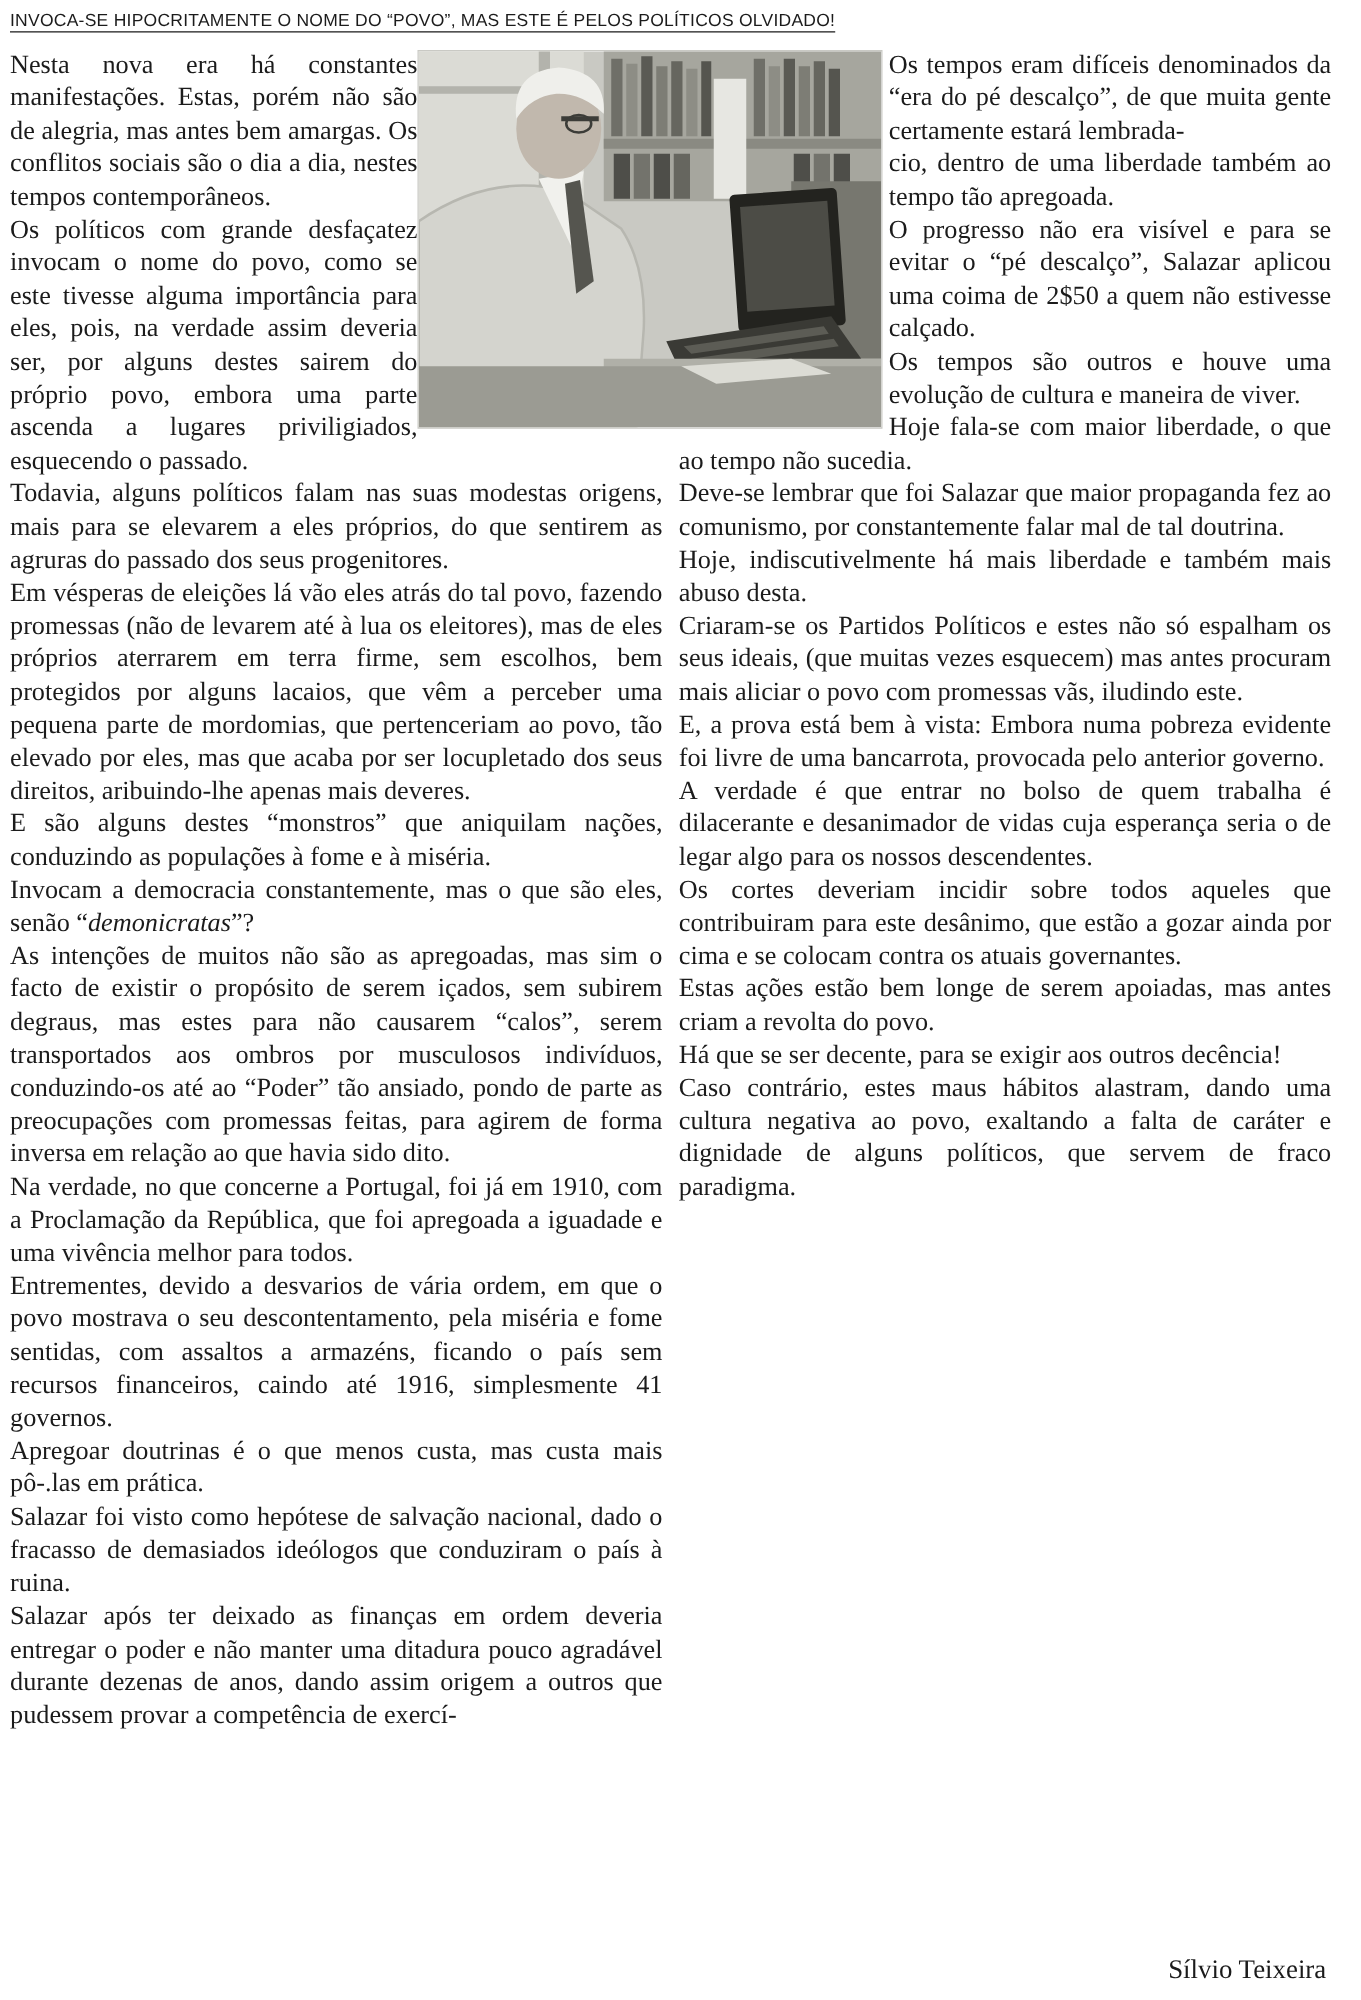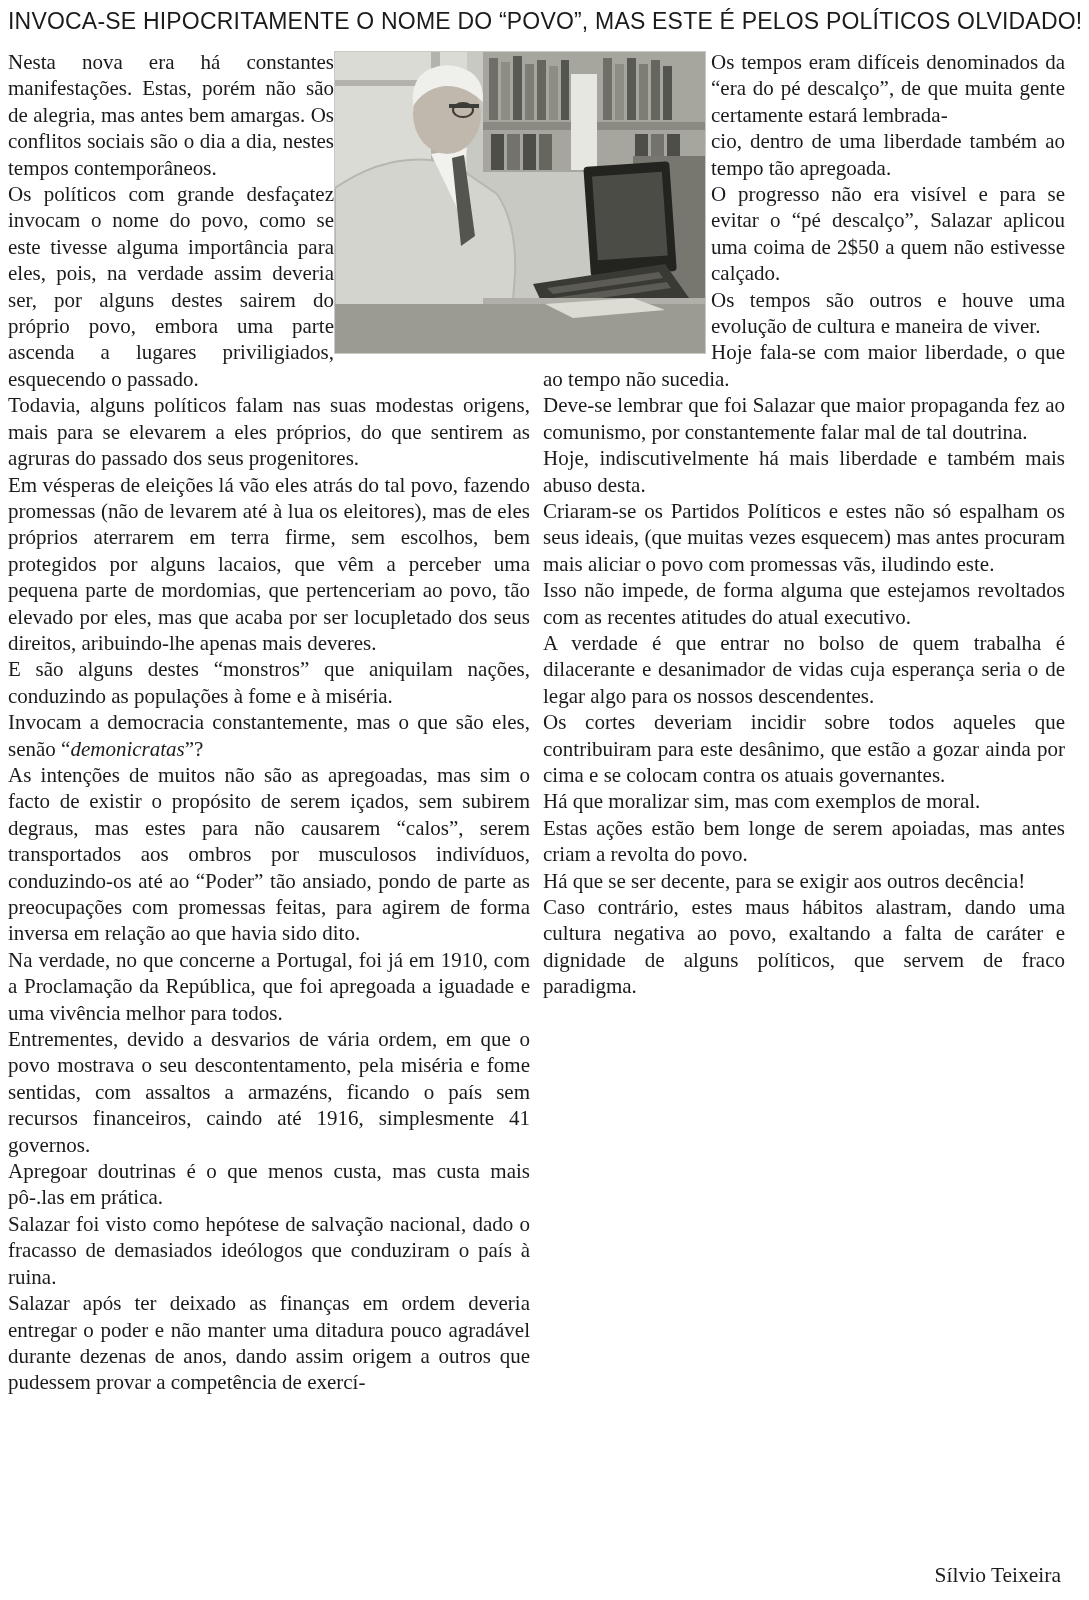--- a/index.html
+++ b/index.html
@@ -13,25 +13,26 @@
     height: 1600px;
     box-sizing: border-box;
     padding: 8px 24px 10px 8px;
     background: #ffffff;
     color: #1b1b1b;
     font-family: "Liberation Serif", serif;
     overflow: hidden;
   }
   .title {
     font-family: "Liberation Sans", sans-serif;
-    font-size: 23px;
+    font-size: 14px;
     font-weight: 400;
     letter-spacing: 0.2px;
     margin: 0 0 14px 0;
     white-space: nowrap;
+    text-decoration: underline;
     text-underline-offset: 4px;
   }
   .columns {
     position: relative;
     display: flex;
     gap: 13px;
   }
   .col { width: 522px; }
   .col p {
     margin: 0;
@@ -154,24 +155,23 @@
     <div class="col col-right">
       <div class="gap-right"></div>
       <p>Os tempos eram difíceis denominados da “era do pé descalço”, de que muita gente certamente estará lembrada-</p>
       <p>cio, dentro de uma liberdade também ao tempo tão apregoada.</p>
       <p>O progresso não era visível e para se evitar o “pé descalço”, Salazar aplicou uma coima de 2$50 a quem não estivesse calçado.</p>
       <p>Os tempos são outros e houve uma evolução de cultura e maneira de viver.</p>
       <p>Hoje fala-se com maior liberdade, o que ao tempo não sucedia.</p>
       <p>Deve-se lembrar que foi Salazar que maior propaganda fez ao comunismo, por constantemente falar mal de tal doutrina.</p>
       <p>Hoje, indiscutivelmente há mais liberdade e também mais abuso desta.</p>
       <p>Criaram-se os Partidos Políticos e estes não só espalham os seus ideais, (que muitas vezes esquecem) mas antes procuram mais aliciar o povo com promessas vãs, iludindo este.</p>
-      <p>Isso não impede, de forma alguma que estejamos revoltados com as recentes atitudes do atual executivo.</p>
+      <p>E, a prova está bem à vista: Embora numa pobreza evidente foi livre de uma bancarrota, provocada pelo anterior governo.</p>
       <p>A verdade é que entrar no bolso de quem trabalha é dilacerante e desanimador de vidas cuja esperança seria o de legar algo para os nossos descendentes.</p>
       <p>Os cortes deveriam incidir sobre todos aqueles que contribuiram para este desânimo, que estão a gozar ainda por cima e se colocam contra os atuais governantes.</p>
-      <p>Há que moralizar sim, mas com exemplos de moral.</p>
       <p>Estas ações estão bem longe de serem apoiadas, mas antes criam a revolta do povo.</p>
       <p>Há que se ser decente, para se exigir aos outros decência!</p>
       <p>Caso contrário, estes maus hábitos alastram, dando uma cultura negativa ao povo, exaltando a falta de caráter e dignidade de alguns políticos, que servem de fraco paradigma.</p>
     </div>
 
   </div>
 
   <div class="signature">Sílvio Teixeira</div>
 
 </div>

